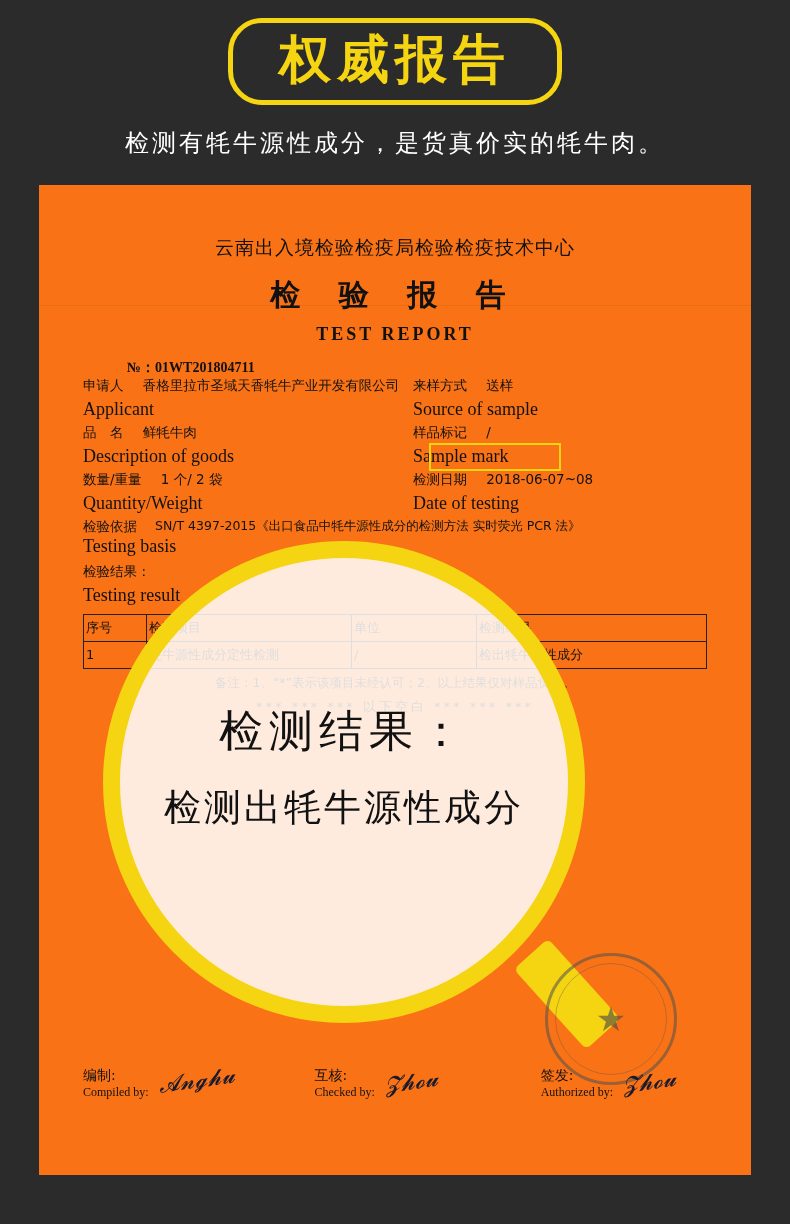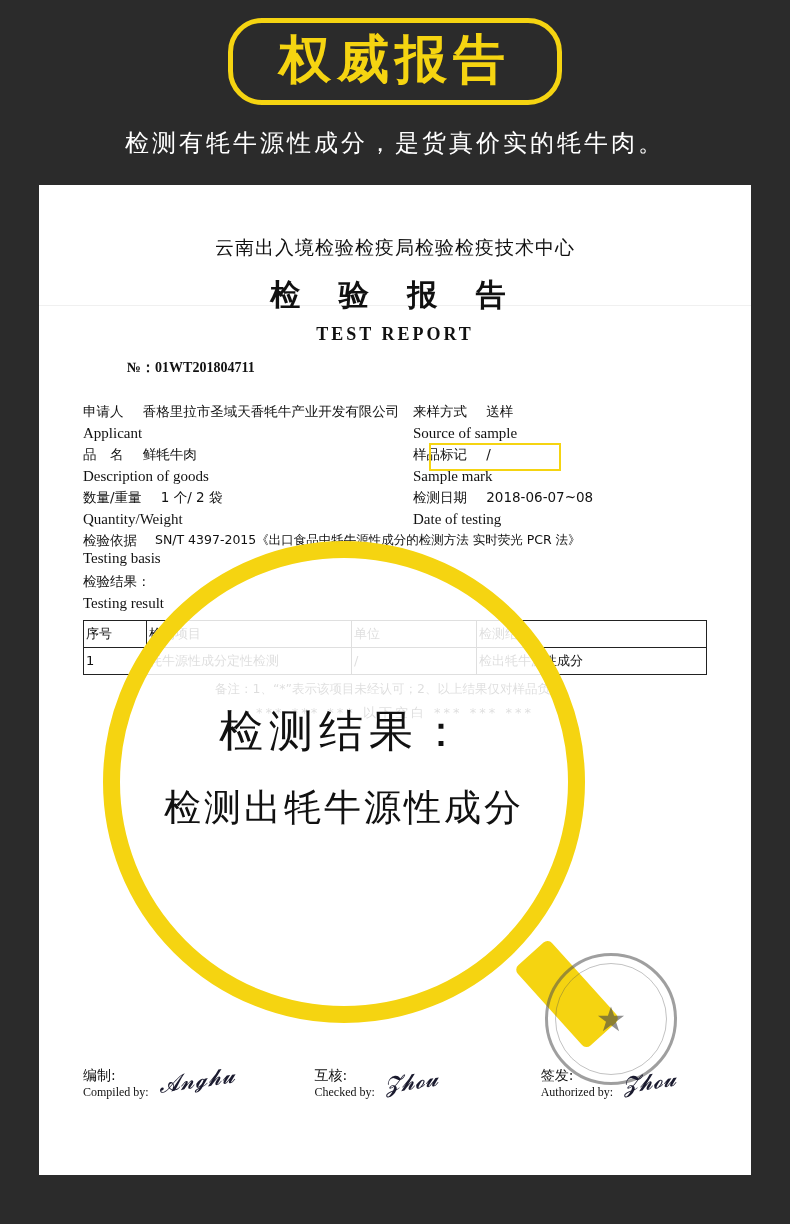--- a/index.html
+++ b/index.html
@@ -49,21 +49,21 @@
   
   .sheet-wrap {
     position: relative;
     margin: 26px auto 0 auto;
     width: 712px;
     height: 990px;
   }
   .sheet {
     position: absolute;
     inset: 0;
-    background: #ffffff;
+    background: #f97316;
     box-sizing: border-box;
     padding: 34px 44px 0 44px;
     overflow: hidden;
   }
 
   .doc-org {
     text-align: center;
     font-size: 19px;
     color: #111;
     letter-spacing: 1px;
@@ -92,33 +92,32 @@
     margin-top: 14px;
     margin-left: 44px;
     font-size: 14px;
     font-weight: bold;
     color: #111;
     font-family: "Liberation Serif", serif;
   }
 
   
   .fields {
-    margin-top: 26px;
     font-size: 13px;
     color: #111;
   }
   .frow {
     display: flex;
     align-items: flex-start;
     margin-bottom: 4px;
   }
   .fcol-l { width: 330px; }
   .fcol-r { width: 260px; }
   .lbl-cn { font-size: 13.5px; font-family: "DejaVu Sans", sans-serif; }
-  .lbl-en { font-size: 15px; font-family: "Liberation Serif", serif; text-align: right; }
+  .lbl-en { font-size: 18px; font-family: "Liberation Serif", serif; text-align: right; }
   .val    { font-size: 13.5px; font-family: "DejaVu Sans", sans-serif; }
   .inline-gap { display: inline-block; width: 12px; }
 
   .basis-row { display: flex; }
   .basis-val {
     font-size: 12.5px;
     margin-left: 18px;
     font-family: "DejaVu Sans", sans-serif;
   }
 

